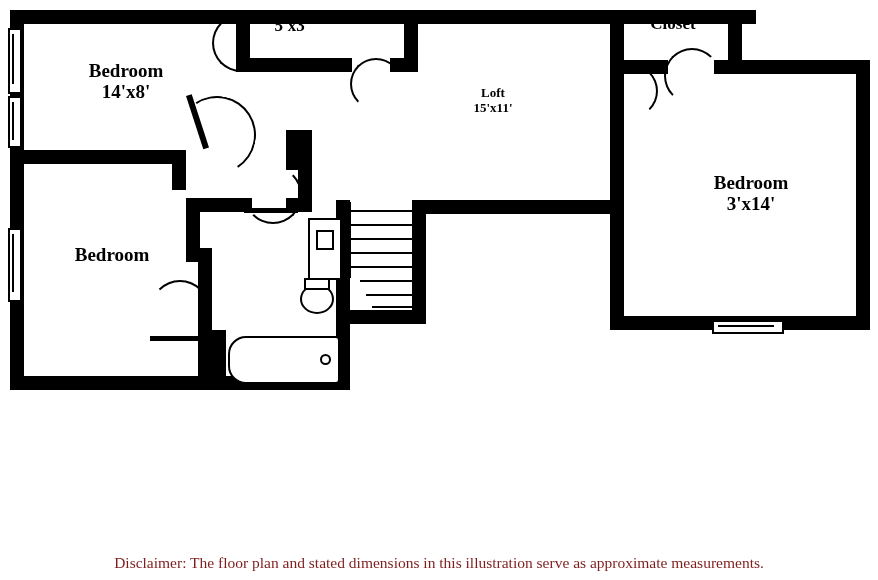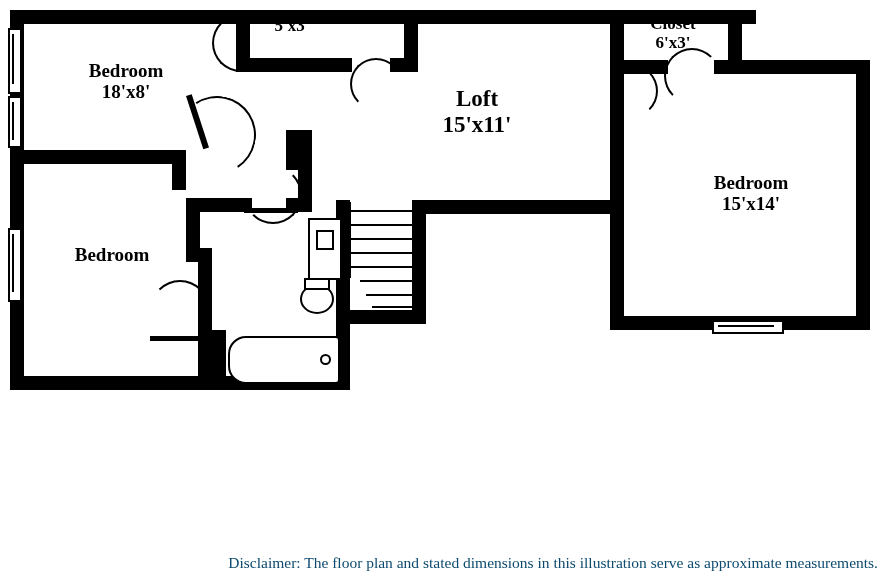--- a/index.html
+++ b/index.html
@@ -66,24 +66,24 @@
   }
   .window-inner {
     position: absolute;
     background: #000000;
   }
   #disclaimer {
     position: absolute;
     left: 0;
     right: 0;
     bottom: 6px;
-    text-align: right;
+    text-align: center;
     font-family: "Liberation Serif", serif;
     font-size: 15.5px;
-    color: #0c4a6e;
+    color: #7f1d1d;
     line-height: 1.45;
   }
   #disclaimer div { display: block; }
 </style>
 </head>
 <body>
 
 <div id="floorplan">
 
   <div class="wall" style="left:10px; top:10px; width:640px; height:14px;"></div>
@@ -181,40 +181,39 @@
   <div class="stair-line" style="left:348px; top:238px; width:66px;"></div>
   <div class="stair-line" style="left:348px; top:252px; width:66px;"></div>
   <div class="stair-line" style="left:348px; top:266px; width:66px;"></div>
   <div class="stair-line" style="left:360px; top:280px; width:54px;"></div>
   <div class="stair-line" style="left:366px; top:294px; width:48px;"></div>
   <div class="stair-line" style="left:372px; top:306px; width:42px;"></div>
   <div class="wall" style="left:348px; top:202px; width:3px; height:76px;"></div>
 
   <div class="room-label" style="left:0px; top:60px; width:252px; font-size:19px;">
     <span class="name">Bedroom</span>
-    <span class="dim">18'x8'</span>
+    <span class="dim">14'x8'</span>
   </div>
 
   <div class="room-label" style="left:0px; top:244px; width:224px; font-size:19px;">
     <span class="name">Bedroom</span>
   </div>
 
-  <div class="room-label" style="left:380px; top:86px; width:194px; font-size:23px;">
+  <div class="room-label" style="left:396px; top:86px; width:194px; font-size:13px;">
     <span class="name">Loft</span>
     <span class="dim">15'x11'</span>
   </div>
 
   <div class="room-label" style="left:640px; top:172px; width:222px; font-size:19px;">
     <span class="name">Bedroom</span>
-    <span class="dim">15'x14'</span>
+    <span class="dim">3'x14'</span>
   </div>
 
   <div class="room-label" style="left:600px; top:14px; width:146px; font-size:17px;">
     <span class="name">Closet</span>
-    <span class="dim">6'x3'</span>
   </div>
 
   <div class="room-label" style="left:232px; top:16px; width:120px; font-size:17px;">
     <span class="dim">5'x3'</span>
   </div>
 
 </div>
 
 <div id="disclaimer">
   <div>Disclaimer: The floor plan and stated dimensions in this illustration serve as approximate measurements.</div>

